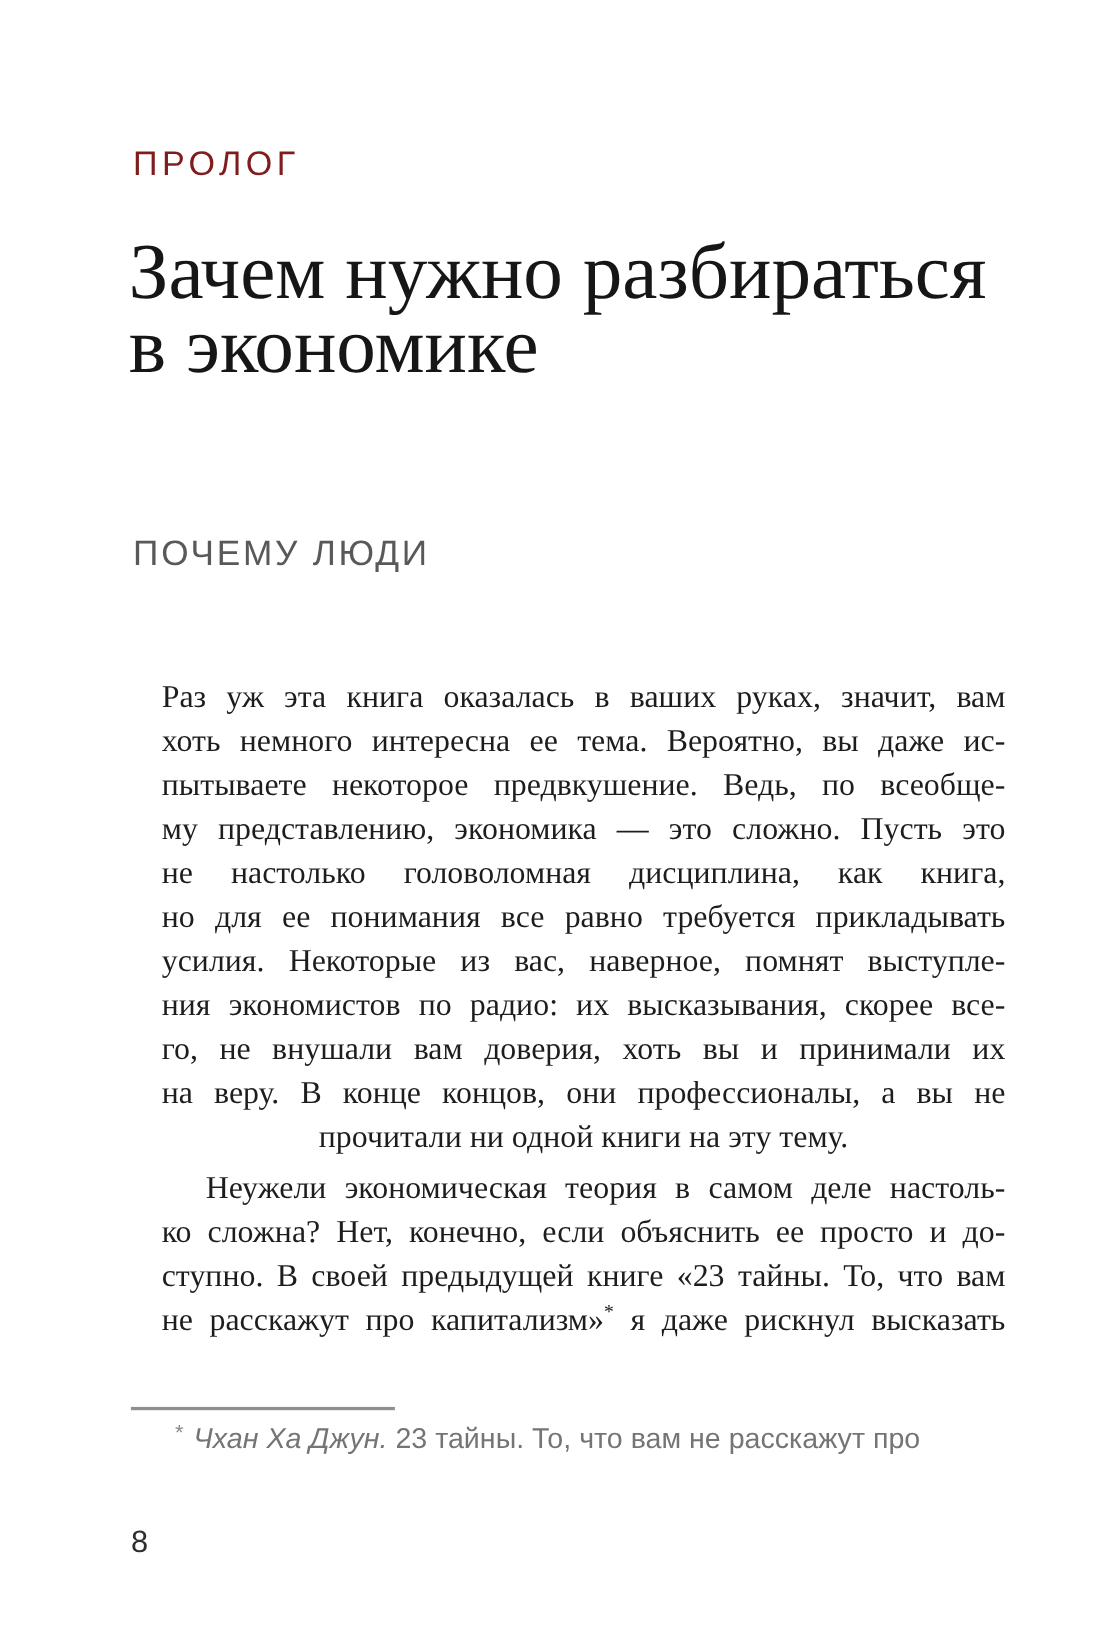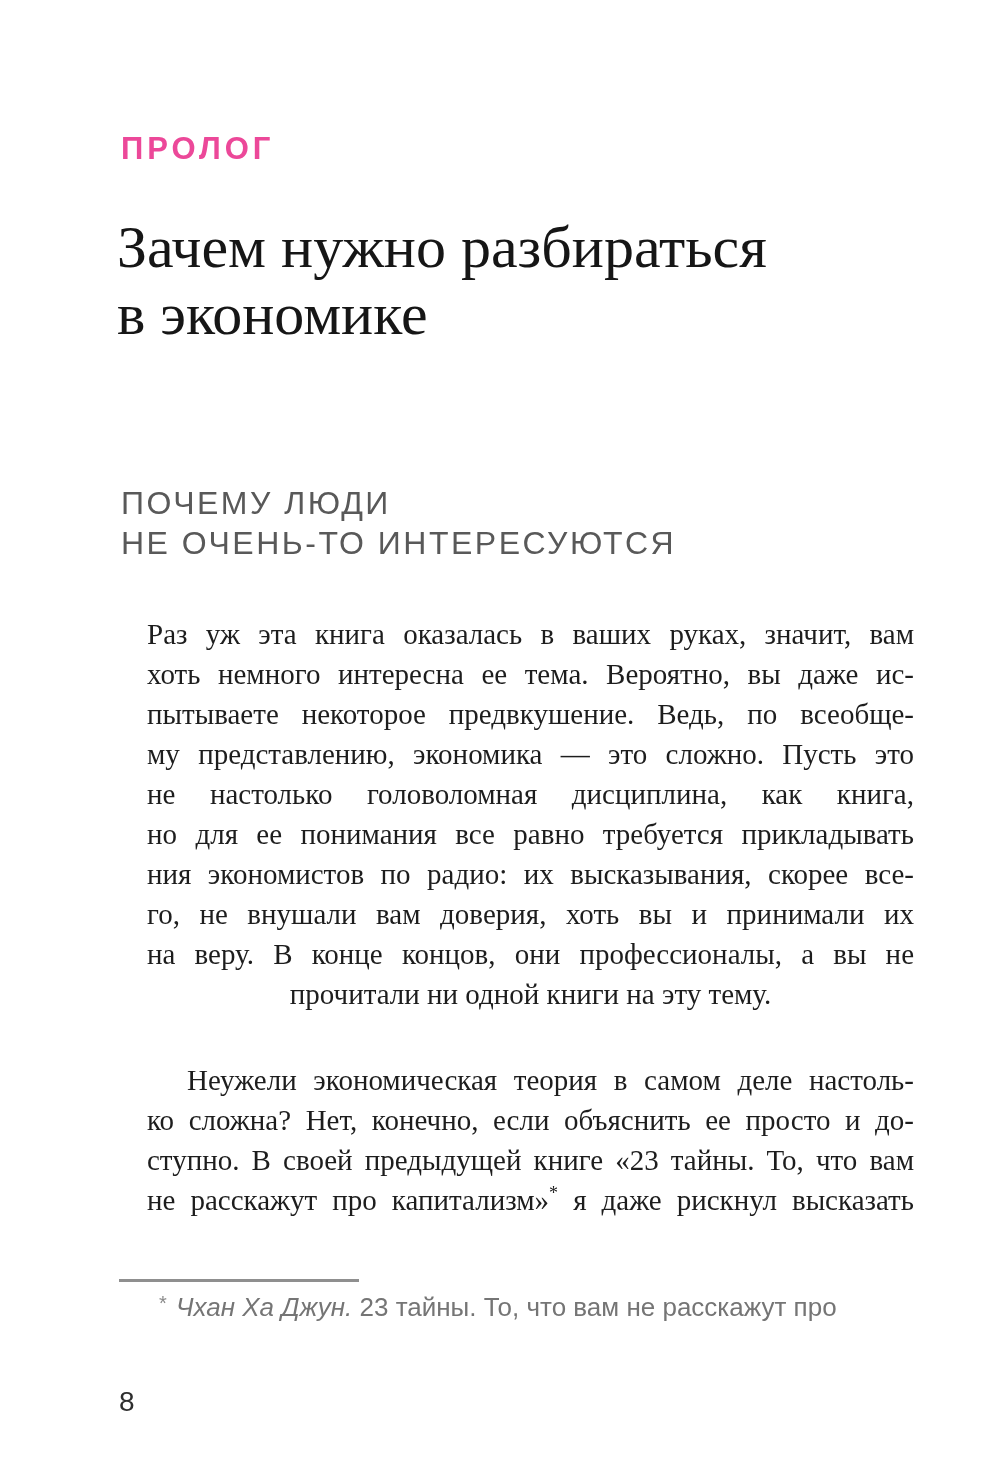--- a/index.html
+++ b/index.html
@@ -11,30 +11,30 @@
     overflow: hidden;
     font-family: "Liberation Serif", serif;
   }
   .kicker {
     position: absolute;
     left: 121px;
     top: 131px;
     font-family: "Liberation Sans", sans-serif;
     font-size: 31px;
     letter-spacing: 4px;
-    color: #ec4899;
-    font-weight: 700;
+    color: #7f1d1d;
+    font-weight: 400;
   }
   .title {
     position: absolute;
     left: 117px;
     top: 214px;
     width: 800px;
     font-family: "Liberation Serif", serif;
-    font-size: 60px;
+    font-size: 72px;
     line-height: 67px;
     color: #161616;
     font-weight: 400;
   }
   .section-heading {
     position: absolute;
     left: 121px;
     top: 449px;
     width: 760px;
     font-family: "Liberation Sans", sans-serif;
@@ -108,30 +108,30 @@
 
   <div class="kicker">ПРОЛОГ</div>
 
   <div class="title">
     <div>Зачем нужно разбираться</div>
     <div>в экономике</div>
   </div>
 
   <div class="section-heading">
     <div>ПОЧЕМУ ЛЮДИ</div>
-    <div>НЕ ОЧЕНЬ-ТО ИНТЕРЕСУЮТСЯ</div>
   </div>
 
   <div class="body-text para-1">
     <div class="jline">Раз уж эта книга оказалась в ваших руках, значит, вам</div>
     <div class="jline">хоть немного интересна ее тема. Вероятно, вы даже ис-</div>
     <div class="jline">пытываете некоторое предвкушение. Ведь, по всеобще-</div>
     <div class="jline">му представлению, экономика — это сложно. Пусть это</div>
     <div class="jline">не настолько головоломная дисциплина, как книга,</div>
     <div class="jline">но для ее понимания все равно требуется прикладывать</div>
+    <div class="jline">усилия. Некоторые из вас, наверное, помнят выступле-</div>
     <div class="jline">ния экономистов по радио: их высказывания, скорее все-</div>
     <div class="jline">го, не внушали вам доверия, хоть вы и принимали их</div>
     <div class="jline">на веру. В конце концов, они профессионалы, а вы не</div>
     <div class="lastline">прочитали ни одной книги на эту тему.</div>
   </div>
 
   <div class="body-text para-2">
     <div class="jline indent">Неужели экономическая теория в самом деле настоль-</div>
     <div class="jline">ко сложна? Нет, конечно, если объяснить ее просто и до-</div>
     <div class="jline">ступно. В своей предыдущей книге «23 тайны. То, что вам</div>

